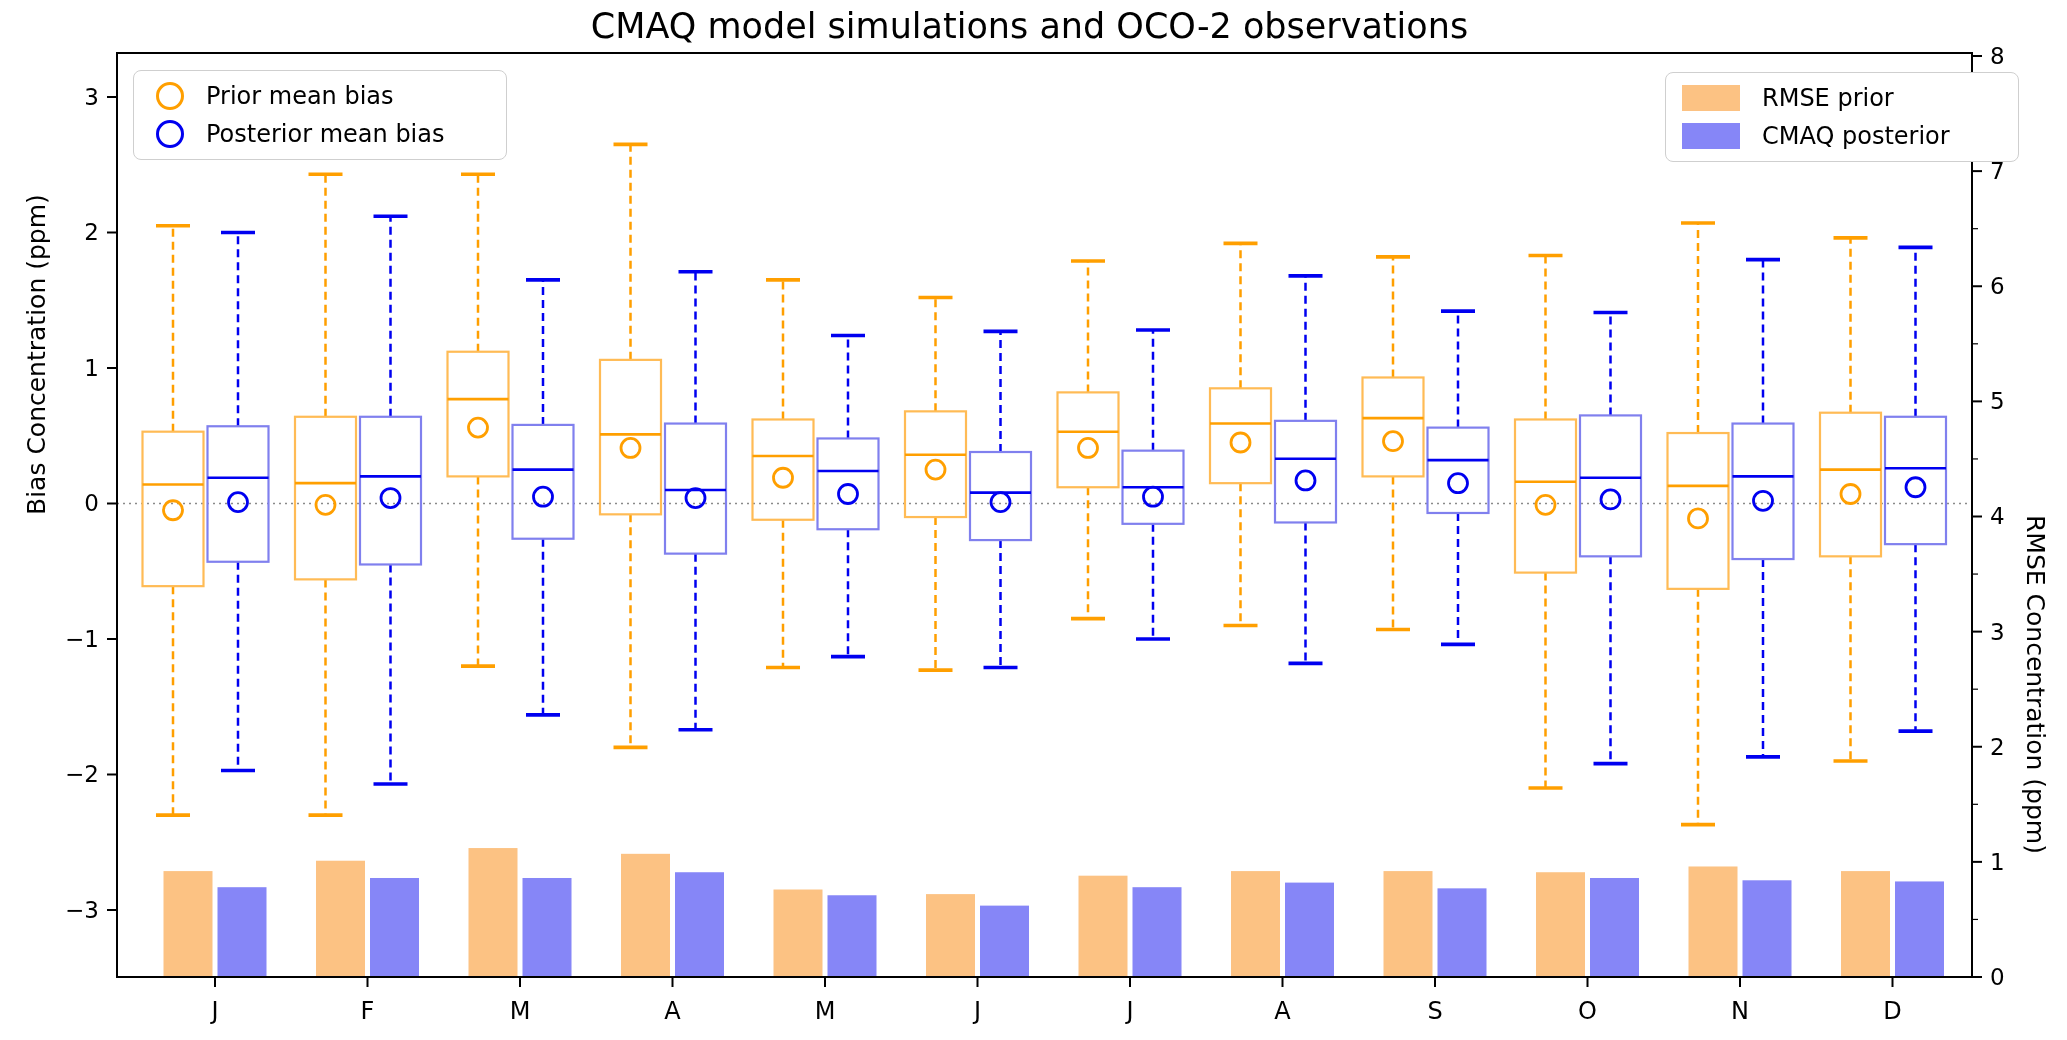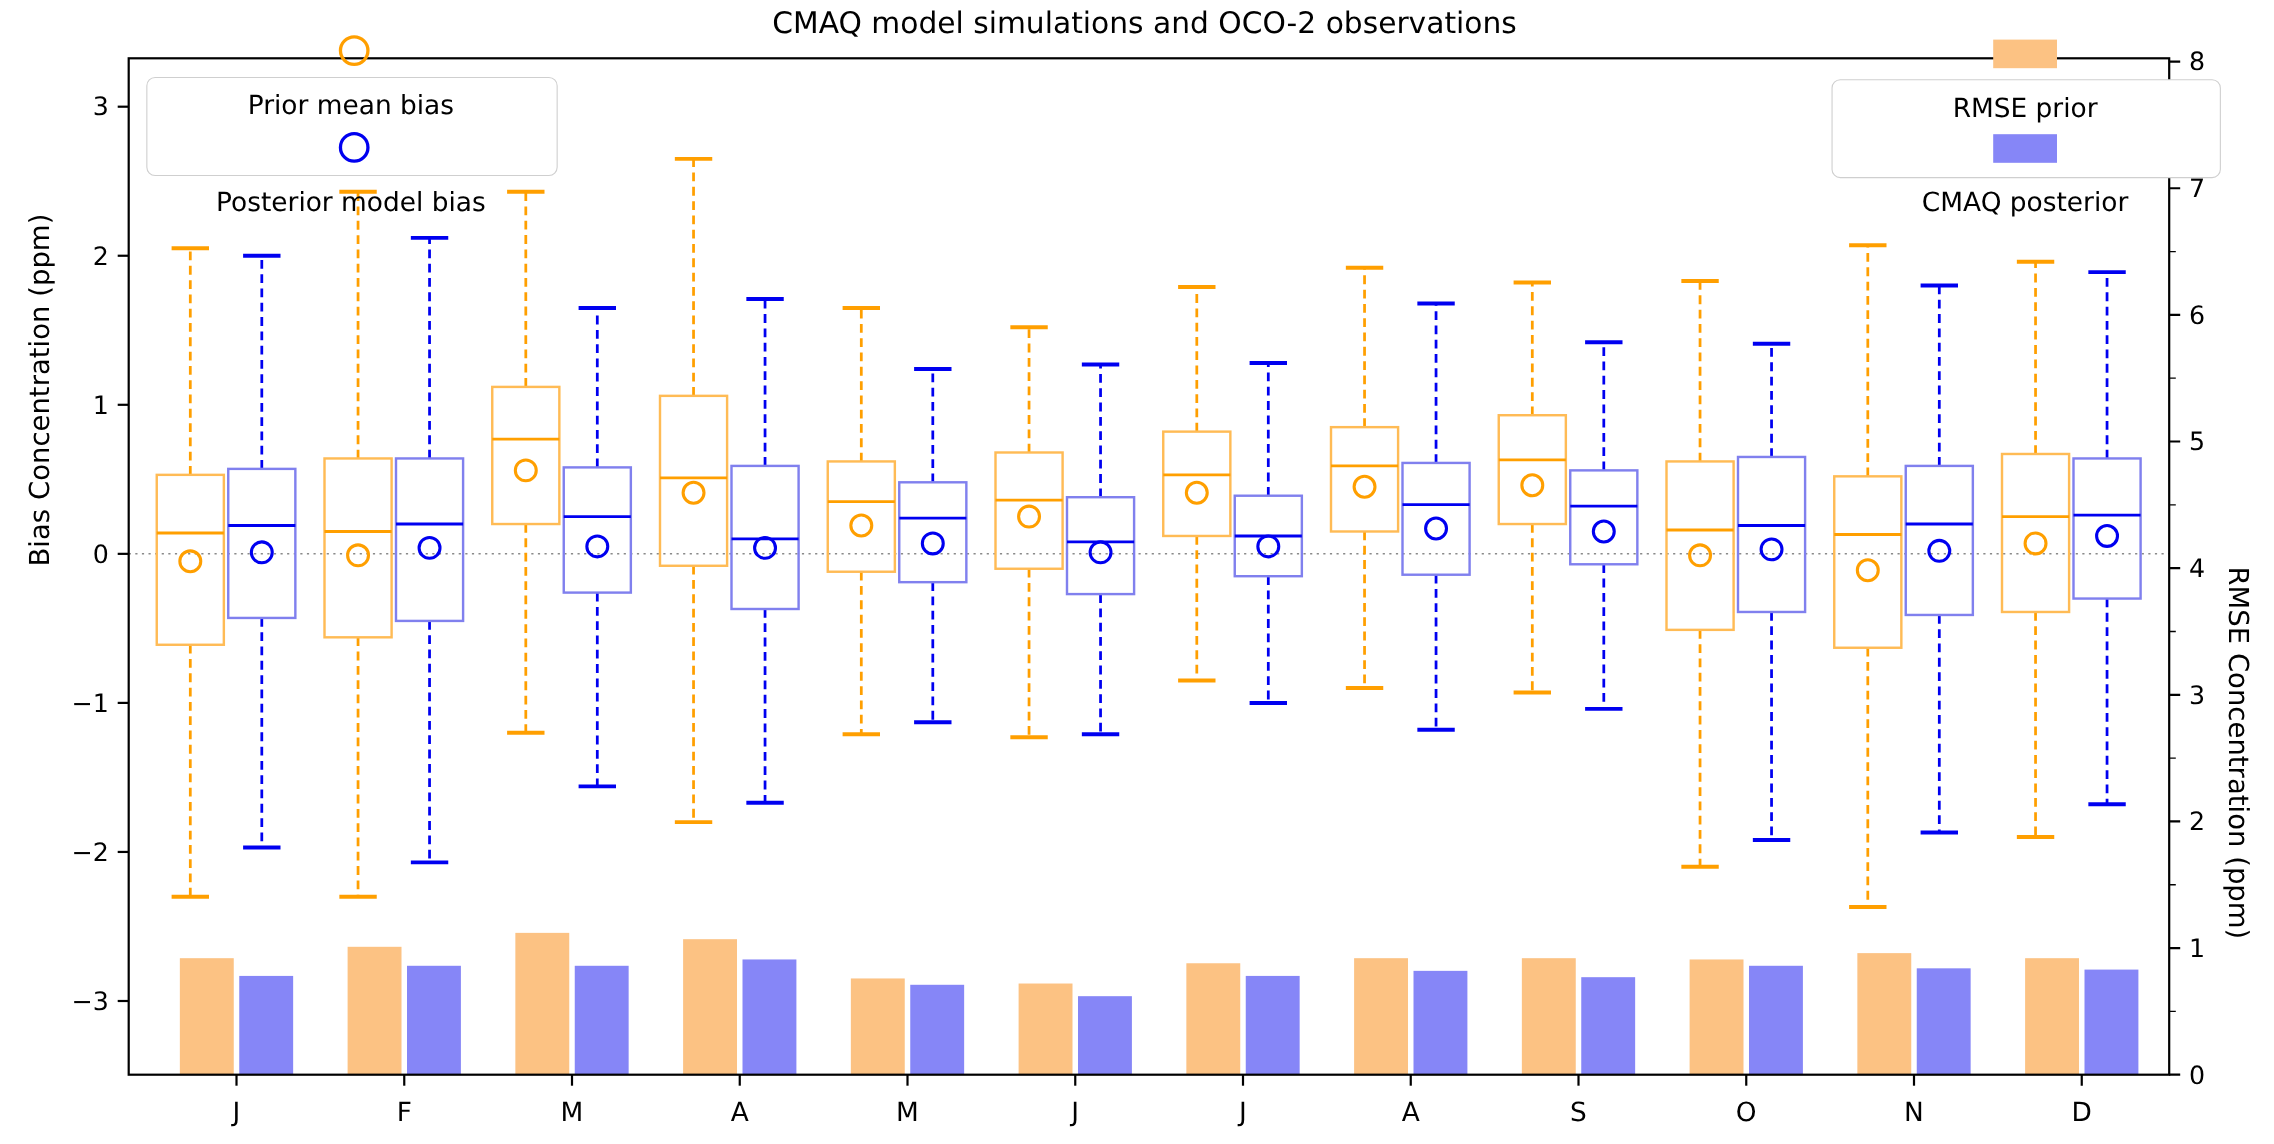--- a/index.html
+++ b/index.html
@@ -1,27 +1,27 @@
 <!DOCTYPE html>
 <html><head>
 <meta charset="utf-8">
 <style>
   html,body{margin:0;padding:0;background:#ffffff;}
   .figure{position:relative;width:2067px;height:1040px;background:#ffffff;
           font-family:"DejaVu Sans","Liberation Sans",sans-serif;color:#000;}
-  .title{position:absolute;left:113px;top:6px;width:1855px;text-align:center;
-         font-size:27px;}
+  .title{position:absolute;left:102px;top:6px;width:1855px;text-align:center;
+         font-size:35px;}
   .ylabel{position:absolute;width:0;height:0;}
   .ylabel>span{display:block;white-space:nowrap;font-size:25px;
          transform:translate(-50%,-50%) rotate(-90deg);}
   .ylabel.right>span{transform:translate(-50%,-50%) rotate(90deg);}
   .legend{position:absolute;background:#fff;border:1.5px solid #cfcfcf;border-radius:8px;
           padding:10px 18px 10px 16px;display:flex;flex-direction:column;justify-content:center;
           gap:10px;box-sizing:border-box;}
-  .legend-item{display:flex;align-items:center;gap:22px;font-size:24px;line-height:28px;flex-direction:column;}
+  .legend-item{display:flex;align-items:center;gap:22px;font-size:24px;line-height:28px;}
   .marker-circle{display:inline-block;width:22px;height:22px;border-radius:50%;
           border:3px solid #000;background:transparent;flex:0 0 auto;margin-left:6px;}
   .marker-patch{display:inline-block;width:58px;height:26px;flex:0 0 auto;}
   svg text{font-family:"DejaVu Sans","Liberation Sans",sans-serif;}
 </style>
 </head>
 <body>
 
 <div class="figure">
   <div class="title">CMAQ model simulations and OCO-2 observations</div>
@@ -342,21 +342,21 @@
       <text x="1892.5" y="1019" text-anchor="middle" font-size="24">D</text>
     </svg>
 
   <div class="legend" style="left:133px;top:70px;width:374px;height:90px">
     <div class="legend-item">
       <span class="marker-circle" id="mk-prior" style="border-color: rgb(255, 159, 0);"></span>
       <span>Prior mean bias</span>
     </div>
     <div class="legend-item">
       <span class="marker-circle" id="mk-post" style="border-color: rgb(0, 0, 240);"></span>
-      <span>Posterior model bias</span>
+      <span>Posterior mean bias</span>
     </div>
   </div>
 
   <div class="legend" style="left:1665px;top:72px;width:354px;height:90px">
     <div class="legend-item">
       <span class="marker-patch" id="pt-prior" style="background: rgb(252, 194, 131);"></span>
       <span>RMSE prior</span>
     </div>
     <div class="legend-item">
       <span class="marker-patch" id="pt-post" style="background: rgb(134, 134, 247);"></span>

